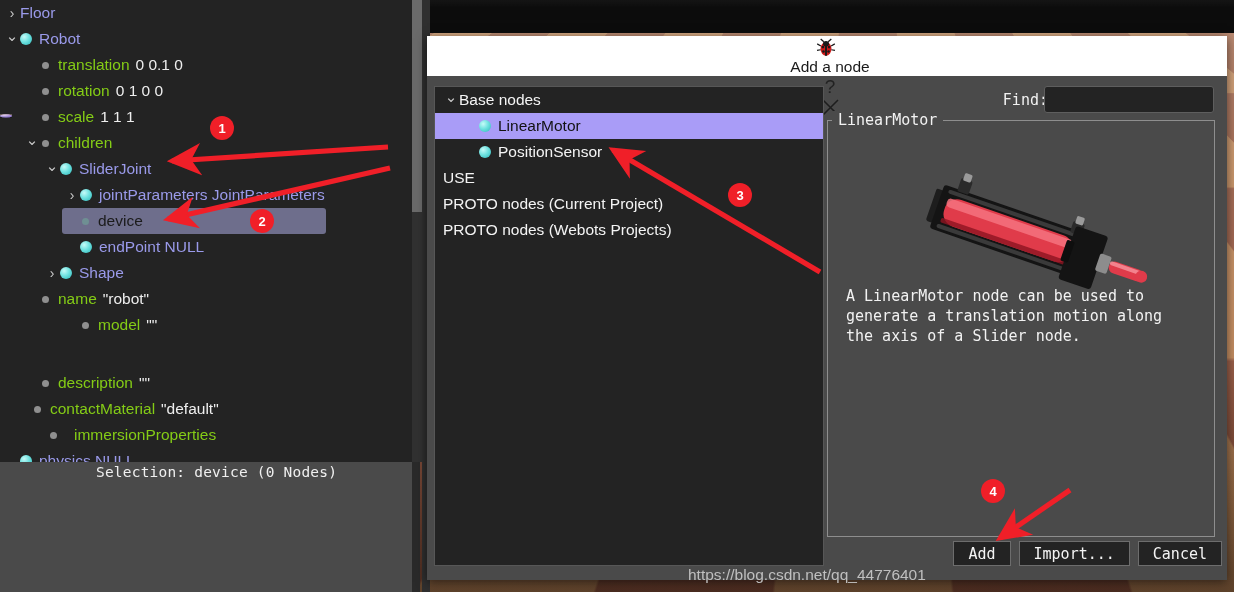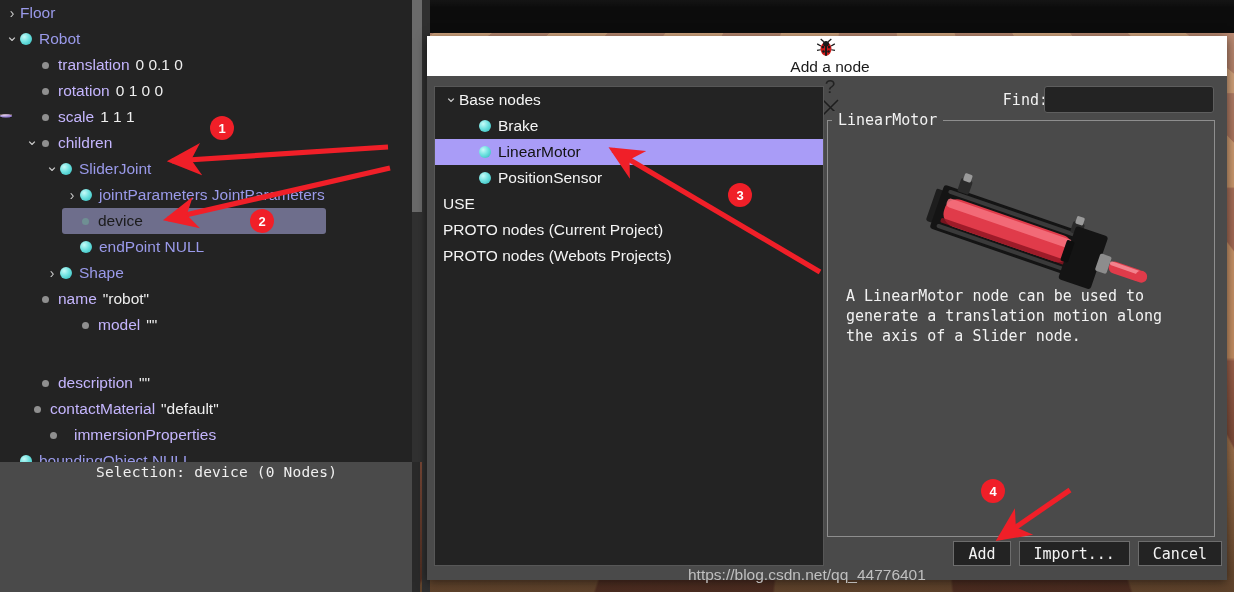--- a/index.html
+++ b/index.html
@@ -57,21 +57,21 @@
   }
   .tw{display:inline-block;width:16px;text-align:center;color:#c9c9c9;font-size:11px;line-height:1;}
   .tw.empty{visibility:hidden;}
   .dot{
     display:inline-block;width:11px;height:11px;border-radius:50%;
     margin-right:7px;flex:none;
   }
   .dot.node{background:radial-gradient(circle at 35% 32%, #c6fbf8 0%, #6fe2e0 45%, #2bb6b8 100%);width:12px;height:12px;}
   .dot.floor{background:radial-gradient(circle at 35% 32%, #e2d5ff 0%, #b49bf0 45%, #8a6fe0 100%);width:12px;height:12px;}
   .dot.field{background:#8f8f8f;width:7px;height:7px;margin-left:2px;margin-right:9px;}
-  .fname{color:#c4b5fd;}
+  .fname{color:#84cc16;}
   .fval{color:#eeeeee;margin-left:6px;}
   .nname{color:#9a9aea;}
   .row-sel{
     background:#6e6e8c;border-radius:3px;
   }
   .row-sel .fname{color:#1b1b1b;}
   .row-sel .dot.field{background:#6f8f93;}
 
   
   #status-strip{
@@ -272,25 +272,20 @@
     <div class="tree-row" style="padding-left: 16px;">
       <span class="tw empty" style="font-size: 14px;">›</span>
       <span class="dot field"></span>
       <span class="fname">contactMaterial</span>
       <span class="fval">"default"</span>
     </div>
     <div class="tree-row" style="padding-left: 24px; gap: 8px;">
       <span class="tw empty" style="font-size: 14px;">›</span>
       <span class="dot field"></span>
       <span class="fname">immersionProperties</span>
-    </div>
-    <div class="tree-row" style="padding-left: 4px;">
-      <span class="tw empty" style="font-size: 14px;">›</span>
-      <span class="dot node"></span>
-      <span class="nname">boundingObject NULL</span>
     </div>
     <div class="tree-row" style="padding-left: 4px;">
       <span class="tw empty" style="font-size: 14px;">›</span>
       <span class="dot node"></span>
       <span class="nname">physics NULL</span>
     </div>
   </div>
 <div id="tree-scroll-track"></div>
 <div id="tree-scroll-thumb"></div>
 <div id="panel-gap"></div>
@@ -325,25 +320,20 @@
   <div id="dlg-body"></div>
 </div>
 
 <div id="find-label">Find:</div>
 <div id="find-input"></div>
 
 <div id="node-list">
     <div class="nl-row" style="padding-left: 8px;">
       <span class="tw" style="font-size: 15px; position: relative; top: -4px;">⌄</span>
       <span class="lbl">Base nodes</span>
-    </div>
-    <div class="nl-row" style="padding-left: 28px;">
-      <span class="tw empty" style="font-size: 15px; position: relative; top: -4px;"></span>
-      <span class="dot node"></span>
-      <span class="lbl">Brake</span>
     </div>
     <div class="nl-row nl-sel" style="padding-left: 28px;">
       <span class="tw empty" style="font-size: 15px; position: relative; top: -4px;"></span>
       <span class="dot node"></span>
       <span class="lbl">LinearMotor</span>
     </div>
     <div class="nl-row" style="padding-left: 28px;">
       <span class="tw empty" style="font-size: 15px; position: relative; top: -4px;"></span>
       <span class="dot node"></span>
       <span class="lbl">PositionSensor</span>

